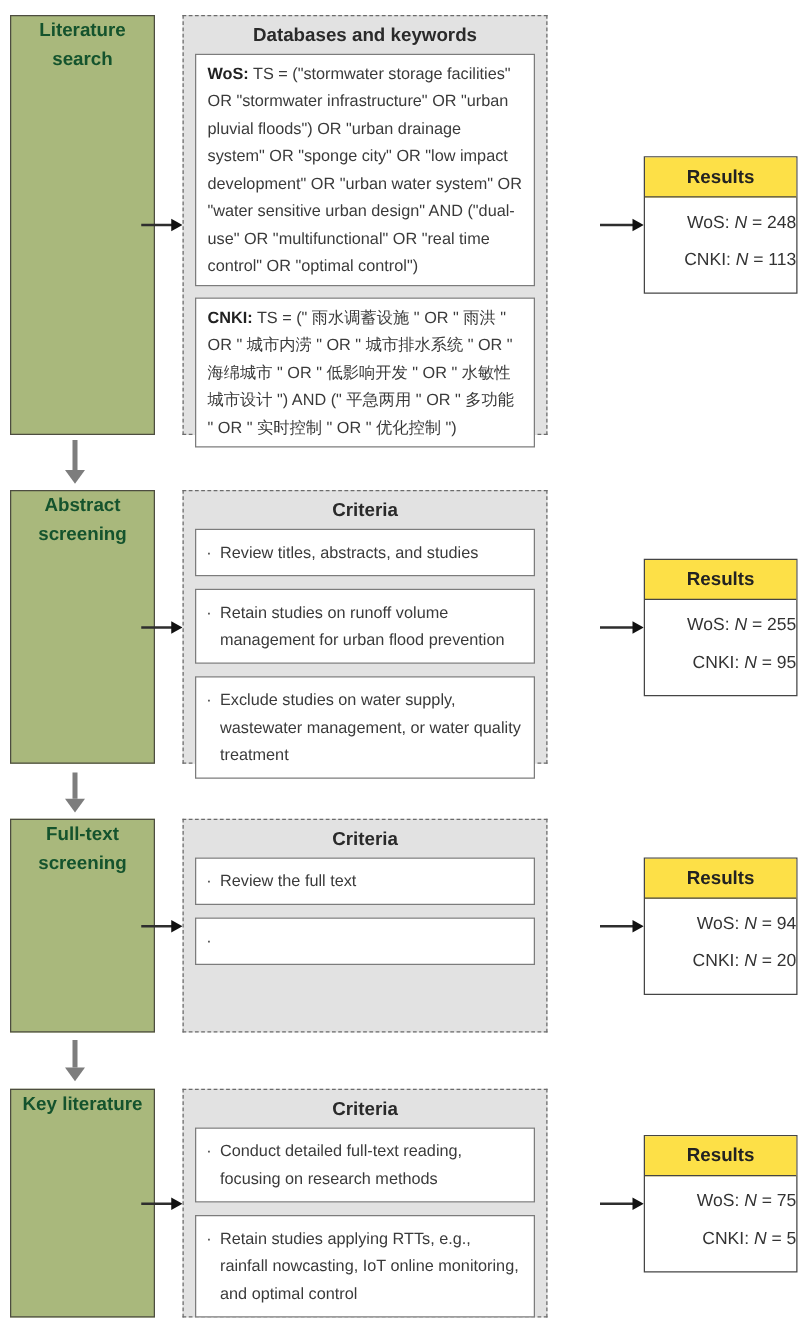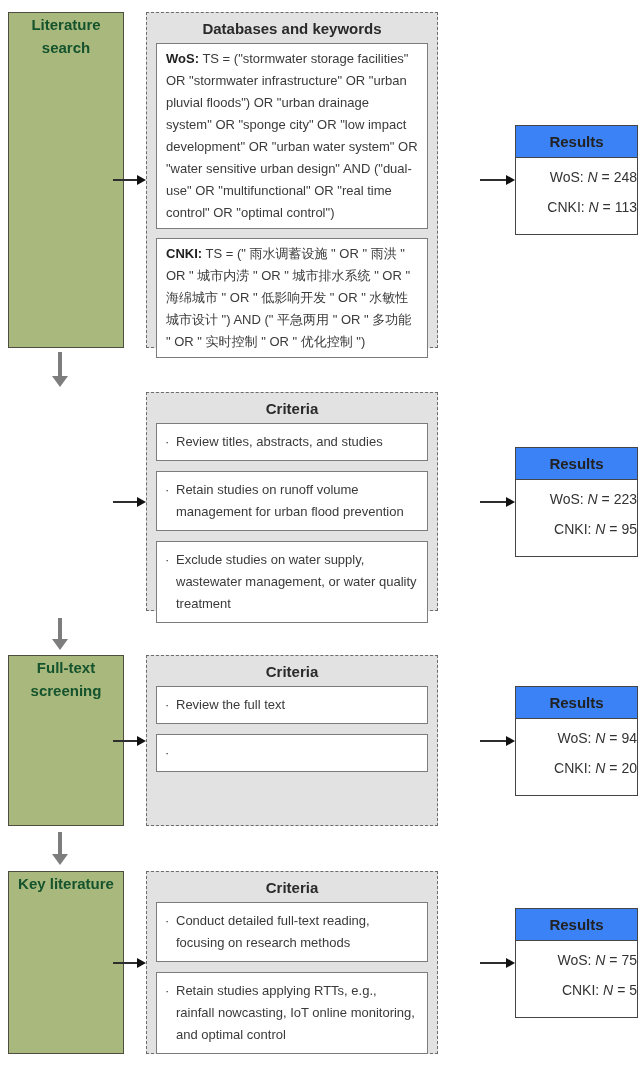--- a/index.html
+++ b/index.html
@@ -51,21 +51,21 @@
   }
   .citem .bullet{width:11px;flex:none;}
   .citem .txt{flex:1;}
 
   
   .results{
     position:absolute;left:515px;width:123px;height:110px;top:50%;margin-top:-55px;
     background:#fff;border:1.5px solid #454545;box-sizing:border-box;
   }
   .rhead{
-    background:#3b82f6;border-bottom:1.5px solid #454545;text-align:center;
+    background:#fde047;border-bottom:1.5px solid #454545;text-align:center;
     font-weight:bold;font-size:15px;height:31px;line-height:31px;color:#222;
   }
   .rline{text-align:right;font-size:14px;margin-top:8px;line-height:22px;color:#333;}
 
   
   .varrow{position:absolute;width:16px;}
   .varrow .stem{width:3.5px;background:#7d7d7d;margin:0 auto;}
   .varrow .head{
     width:0;height:0;margin:0 auto;
     border-left:8px solid transparent;border-right:8px solid transparent;
@@ -116,20 +116,23 @@
       </div>
     </div>
   </div>
 
   <div class="varrow va1">
     <div class="stem"></div>
       <div class="head"></div>
   </div>
 
   <div class="row r2">
+    <div class="stage">
+      <span>Abstract screening</span>
+    </div>
     <div class="ha ha1"></div>
     <div class="panel">
       <div class="ptitle">Criteria</div>
       <div class="citem">
         <span class="bullet">·</span>
         <span class="txt">Review titles, abstracts, and studies</span>
       </div>
       <div class="citem">
         <span class="bullet">·</span>
         <span class="txt">Retain studies on runoff volume management for urban flood prevention</span>
@@ -139,21 +142,21 @@
         <span class="txt">Exclude studies on water supply, wastewater management, or water quality treatment</span>
       </div>
     </div>
     <div class="ha ha2"></div>
     <div class="results">
       <div class="rhead">Results</div>
       <div class="rline">
         <span>WoS:</span>
         <i>N</i>
         <span>=</span>
-        <span>223</span>
+        <span>255</span>
       </div>
       <div class="rline">
         <span>CNKI:</span>
         <i>N</i>
         <span>=</span>
         <span>95</span>
       </div>
     </div>
   </div>
 

